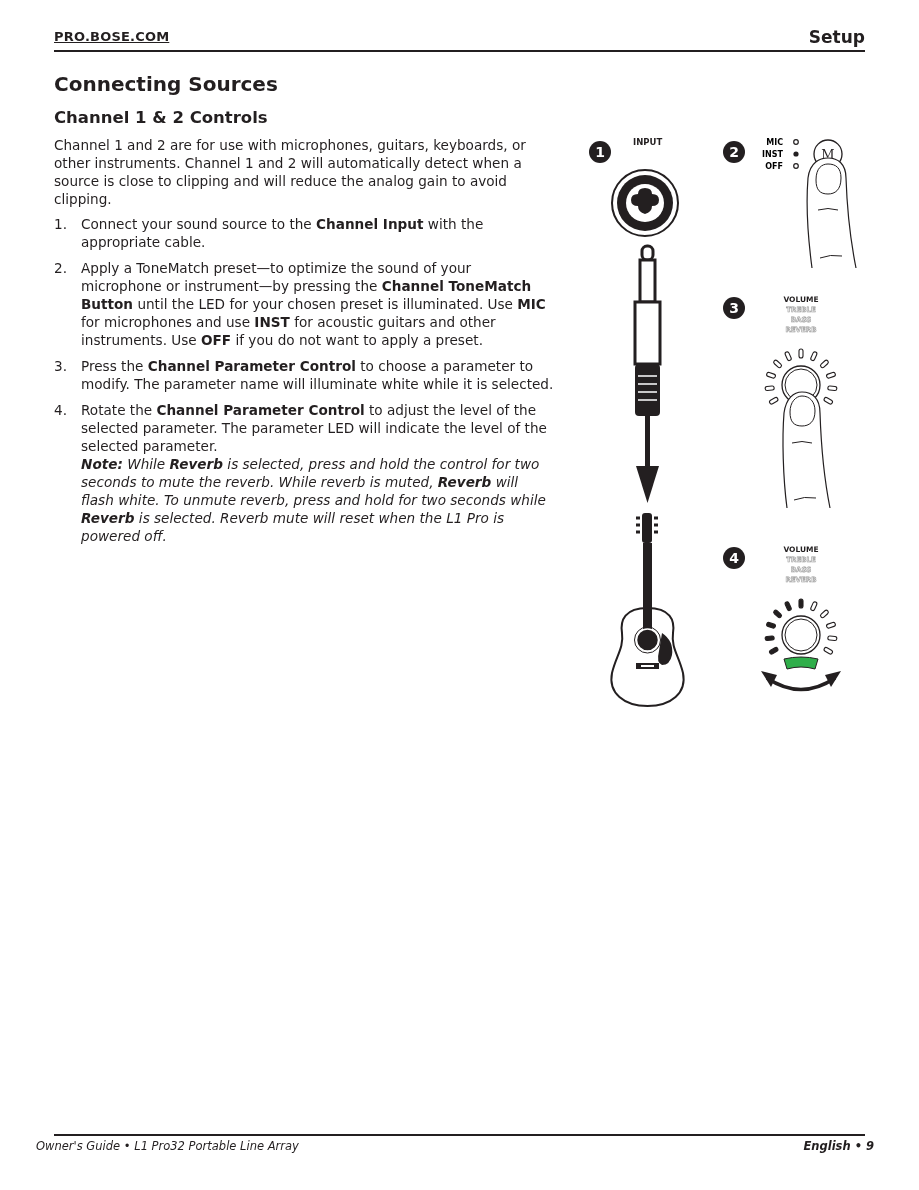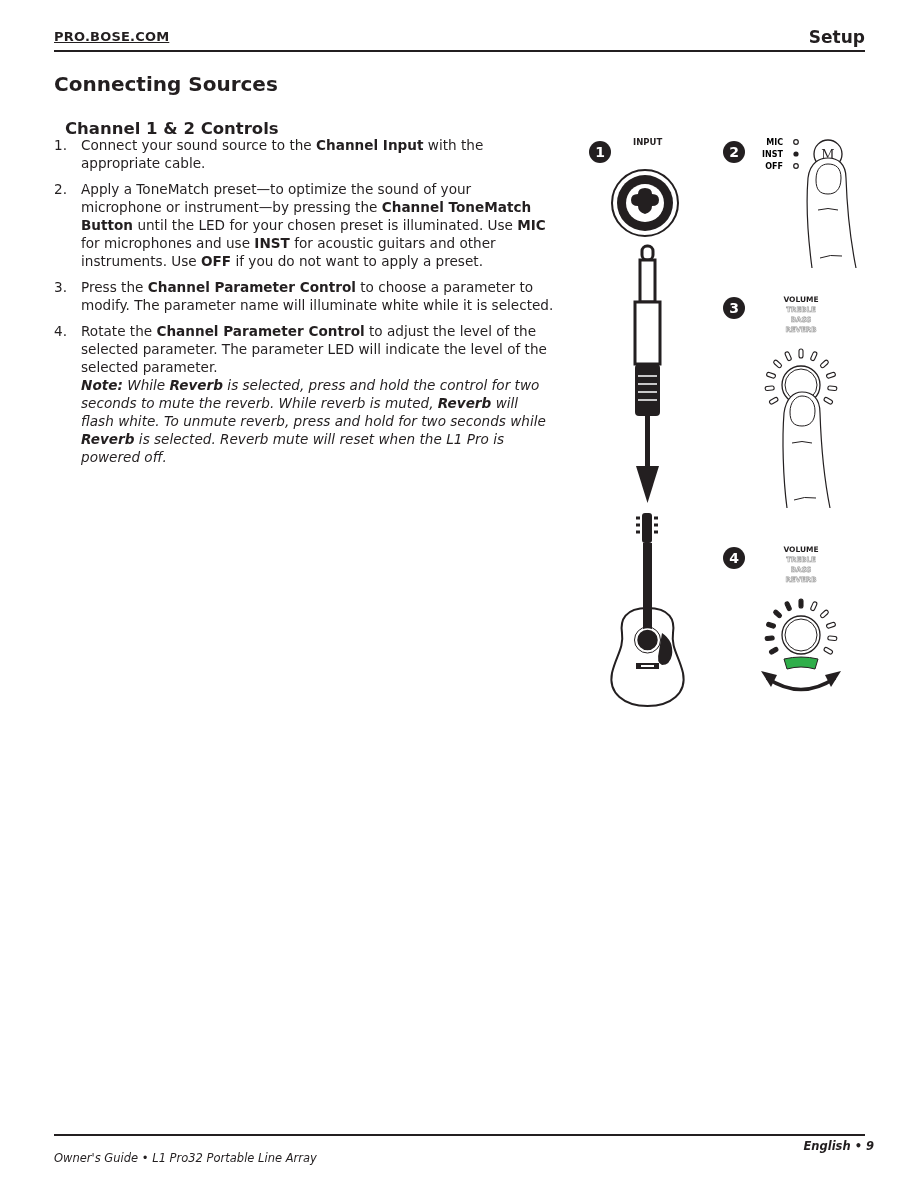--- a/index.html
+++ b/index.html
@@ -19,59 +19,60 @@
     .header-rule {
       position: absolute; left: 54px; right: 54px; top: 50px;
       height: 2px; background: #231f20;
     }
     .page-title {
       position: absolute; left: 54px; top: 72px;
       font-size: 20px; font-weight: bold; margin: 0;
     }
     .section-title {
       position: absolute; left: 54px; top: 108px;
-      font-size: 16.5px; font-weight: bold; margin: 11px;
+      font-size: 16.5px; font-weight: bold; margin: 0;
     }
     .body-col {
       position: absolute; left: 54px; top: 136px; width: 500px;
       font-size: 13.6px; line-height: 18px;
     }
     .intro { margin: 0 0 7px 0; }
     ol.steps { list-style: none; margin: 0; padding: 0; }
     ol.steps li { position: relative; padding-left: 27px; margin-bottom: 8px; }
     ol.steps li .num { position: absolute; left: 0; top: 0; }
     .note { display: block; font-style: italic; }
     b { font-weight: bold; text-align: right; }
     .footer-rule {
       position: absolute; left: 54px; right: 54px; top: 1134px;
       height: 2px; background: #231f20;
     }
     .footer-left {
-      position: absolute; left: 54px; top: 1139px;
-      font-size: 11.5px; font-style: italic; margin-top: 12px;
+      position: absolute; left: 36px; top: 1139px;
+      font-size: 11.5px; font-style: italic;
     }
     .footer-right {
       position: absolute; right: 45px; top: 1139px;
       font-size: 11.5px; font-style: italic; font-weight: bold;
     }
     .figure { position: absolute; left: 580px; top: 128px; width: 300px; height: 590px; }
     .figure svg { position: absolute; left: 0; top: 0; }
     .svg-label { font-family: "DejaVu Sans", "Liberation Sans", sans-serif; font-weight: bold; }
   </style>
 </head>
 <body>
 
 <div class="header-left">PRO.BOSE.COM</div>
 <div class="header-right">Setup</div>
 <div class="header-rule"></div>
 
 <h1 class="page-title">Connecting Sources</h1>
 <h2 class="section-title">Channel 1 &amp; 2 Controls</h2>
 
 <div class="body-col">
+  <p class="intro">Channel 1 and 2 are for use with microphones, guitars, keyboards, or other instruments. Channel 1 and 2 will automatically detect when a source is close to clipping and will reduce the analog gain to avoid clipping.</p>
   <ol class="steps">
     <li>
       <span class="num">1.</span>
       <span>Connect your sound source to the </span><b>Channel Input</b><span> with the appropriate cable.</span>
     </li>
     <li>
       <span class="num">2.</span>
       <span>Apply a ToneMatch preset—to optimize the sound of your microphone or instrument—by pressing the </span><b>Channel ToneMatch Button</b><span> until the LED for your chosen preset is illuminated. Use </span><b>MIC</b><span> for microphones and use </span><b>INST</b><span> for acoustic guitars and other instruments. Use </span><b>OFF</b><span> if you do not want to apply a preset.</span>
     </li>
     <li>

